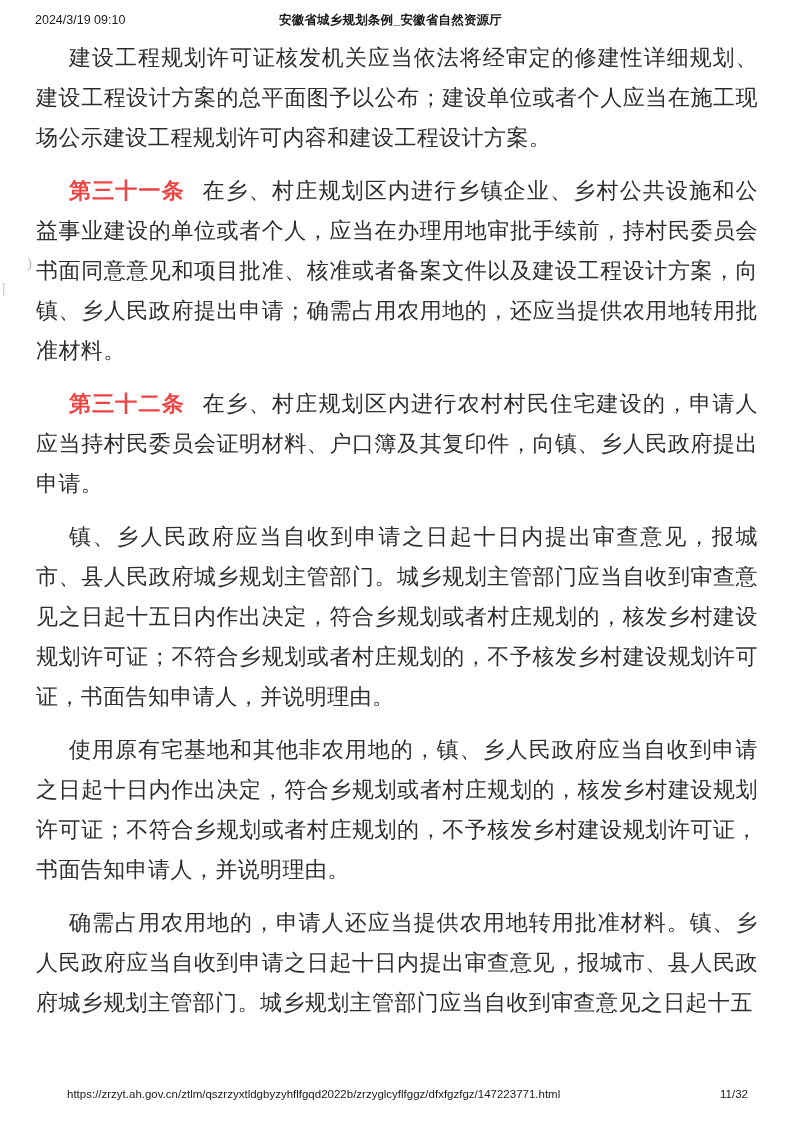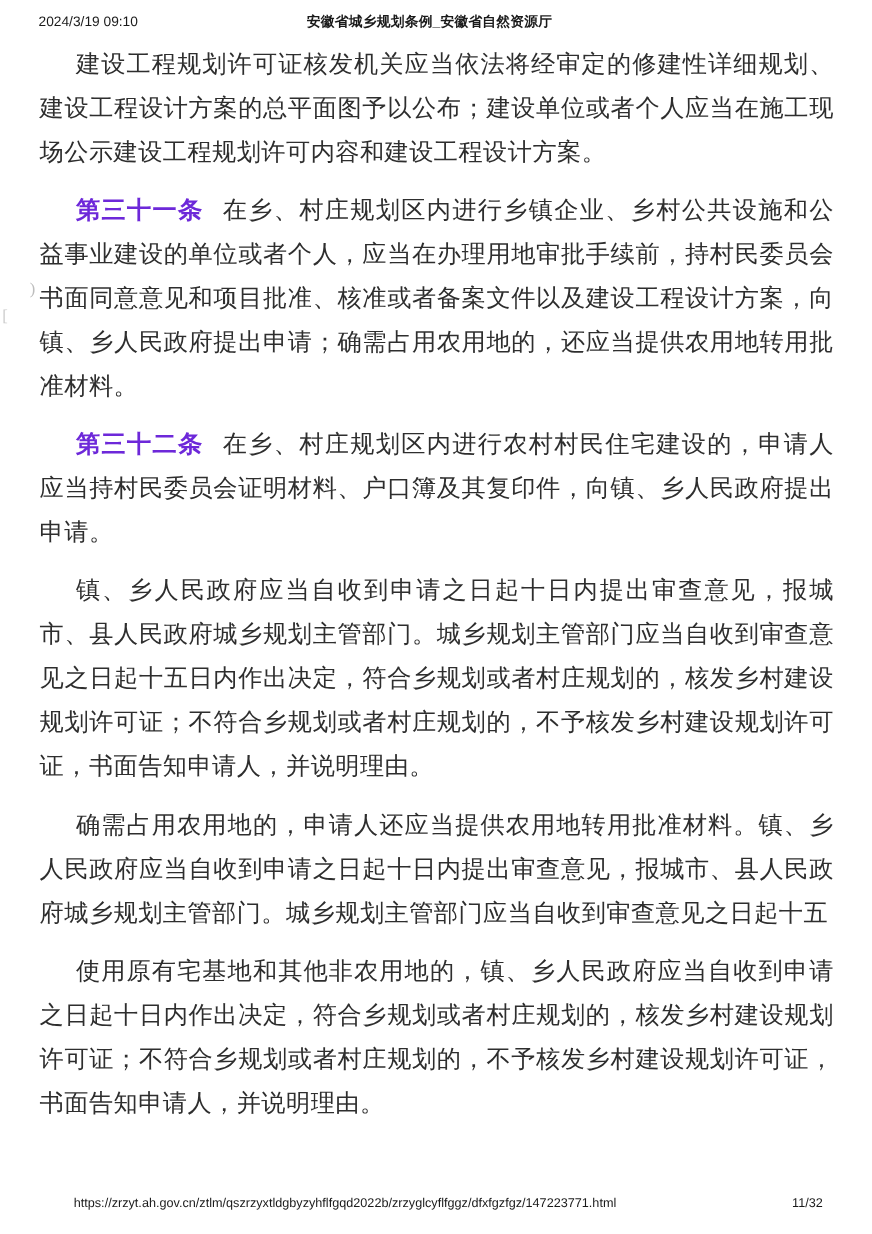--- a/index.html
+++ b/index.html
@@ -56,21 +56,21 @@
     margin: 0 0 13px 0;
     text-indent: 33px;
   }
   .doc-body p:last-child {
     margin-bottom: 0;
   }
   .doc-body .lead {
     font-family: "Liberation Sans", "DejaVu Sans", sans-serif;
     font-weight: bold;
     margin-right: 0.8em;
-    color: #6d28d9;
+    color: #ef4444;
   }
   
   .scan-artifact {
     position: absolute;
     font-family: "Liberation Serif", serif;
     color: #bdbdbd;
     font-size: 15px;
     line-height: 15px;
     user-select: none;
   }
@@ -107,22 +107,22 @@
   <div class="print-header">
     <span class="datetime">2024/3/19 09:10</span>
     <span class="doc-title">安徽省城乡规划条例_安徽省自然资源厅</span>
   </div>
 
   <div class="doc-body" id="paragraphs">
       <p>建设工程规划许可证核发机关应当依法将经审定的修建性详细规划、建设工程设计方案的总平面图予以公布；建设单位或者个人应当在施工现场公示建设工程规划许可内容和建设工程设计方案。</p>
       <p><b class="lead">第三十一条</b>在乡、村庄规划区内进行乡镇企业、乡村公共设施和公益事业建设的单位或者个人，应当在办理用地审批手续前，持村民委员会书面同意意见和项目批准、核准或者备案文件以及建设工程设计方案，向镇、乡人民政府提出申请；确需占用农用地的，还应当提供农用地转用批准材料。</p>
       <p><b class="lead">第三十二条</b>在乡、村庄规划区内进行农村村民住宅建设的，申请人应当持村民委员会证明材料、户口簿及其复印件，向镇、乡人民政府提出申请。</p>
       <p>镇、乡人民政府应当自收到申请之日起十日内提出审查意见，报城市、县人民政府城乡规划主管部门。城乡规划主管部门应当自收到审查意见之日起十五日内作出决定，符合乡规划或者村庄规划的，核发乡村建设规划许可证；不符合乡规划或者村庄规划的，不予核发乡村建设规划许可证，书面告知申请人，并说明理由。</p>
+      <p>使用原有宅基地和其他非农用地的，镇、乡人民政府应当自收到申请之日起十日内作出决定，符合乡规划或者村庄规划的，核发乡村建设规划许可证；不符合乡规划或者村庄规划的，不予核发乡村建设规划许可证，书面告知申请人，并说明理由。</p>
       <p>确需占用农用地的，申请人还应当提供农用地转用批准材料。镇、乡人民政府应当自收到申请之日起十日内提出审查意见，报城市、县人民政府城乡规划主管部门。城乡规划主管部门应当自收到审查意见之日起十五</p>
-      <p>使用原有宅基地和其他非农用地的，镇、乡人民政府应当自收到申请之日起十日内作出决定，符合乡规划或者村庄规划的，核发乡村建设规划许可证；不符合乡规划或者村庄规划的，不予核发乡村建设规划许可证，书面告知申请人，并说明理由。</p>
     </div>
 
   <span class="scan-artifact a1">)</span>
   <span class="scan-artifact a2">[</span>
 
   <div class="print-footer">
     <span class="url">https://zrzyt.ah.gov.cn/ztlm/qszrzyxtldgbyzyhflfgqd2022b/zrzyglcyflfggz/dfxfgzfgz/147223771.html</span>
     <span class="page-num">11/32</span>
   </div>
 

